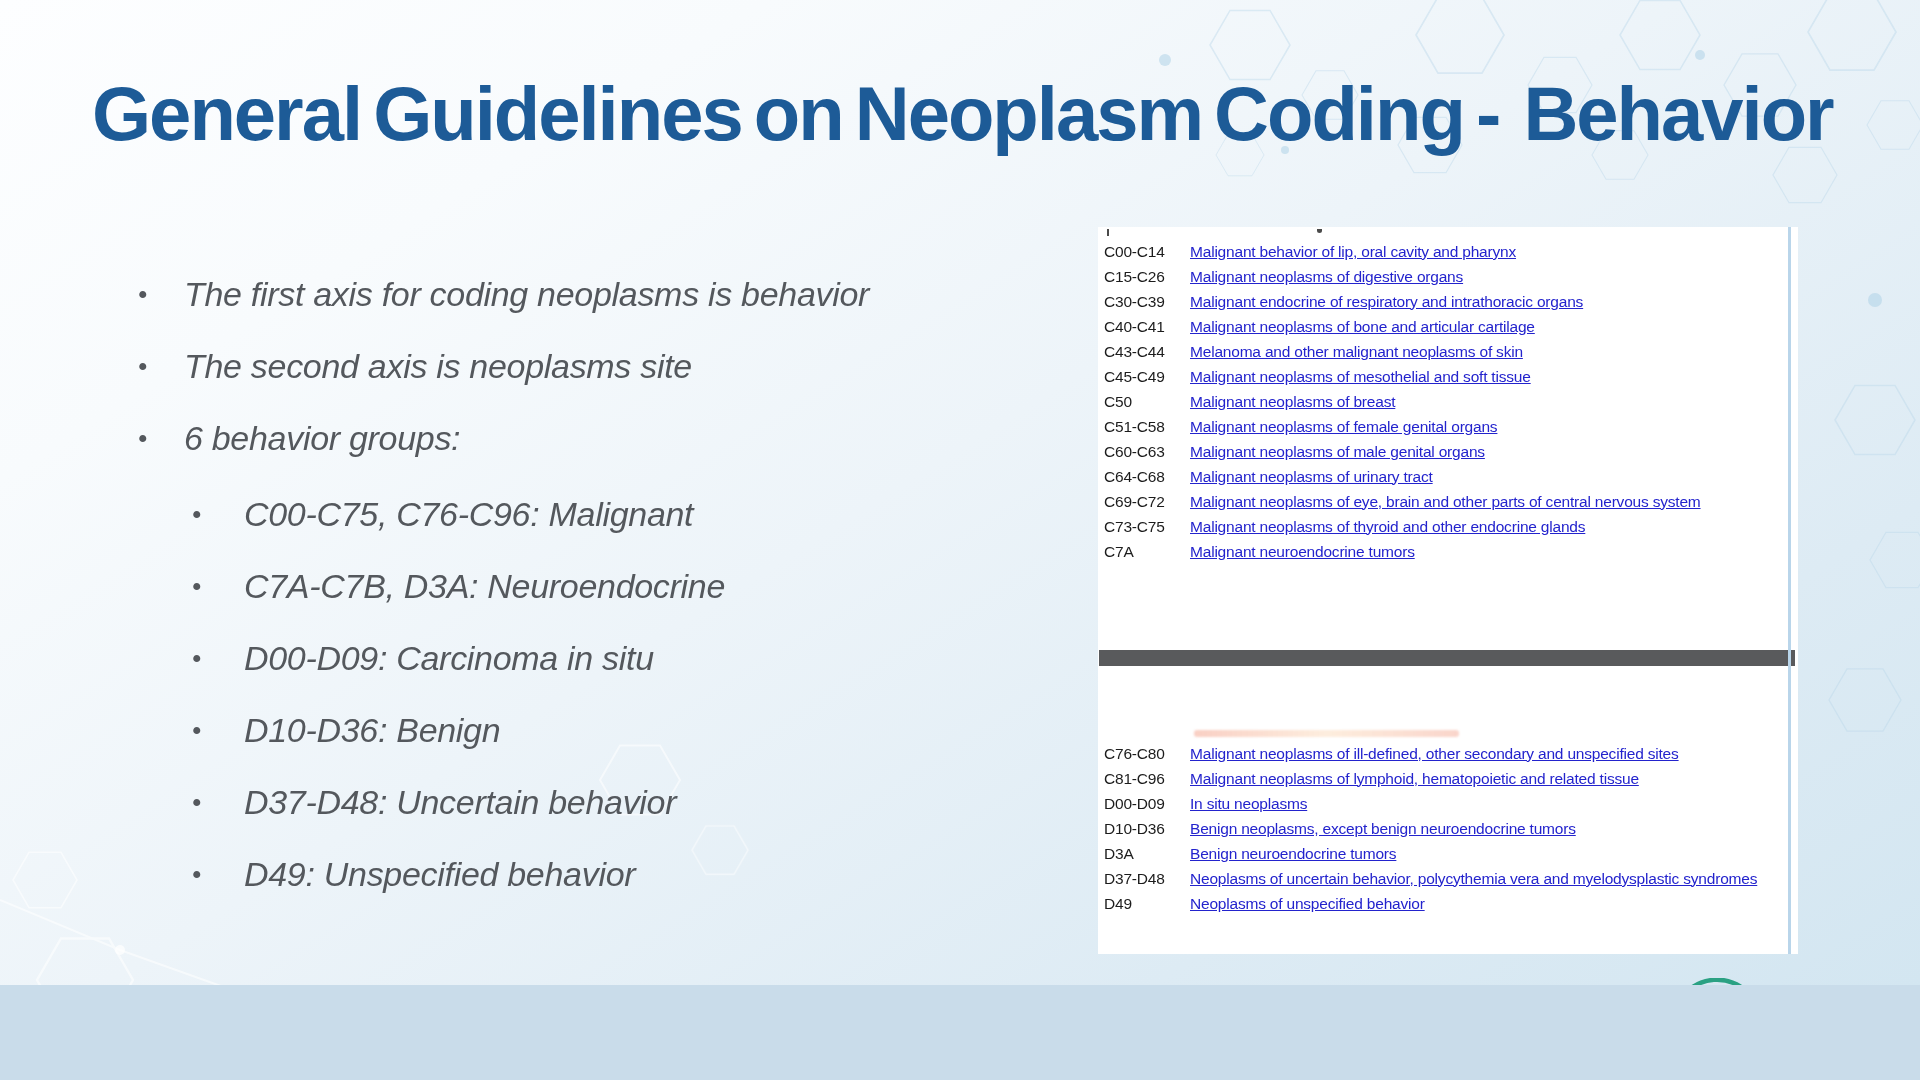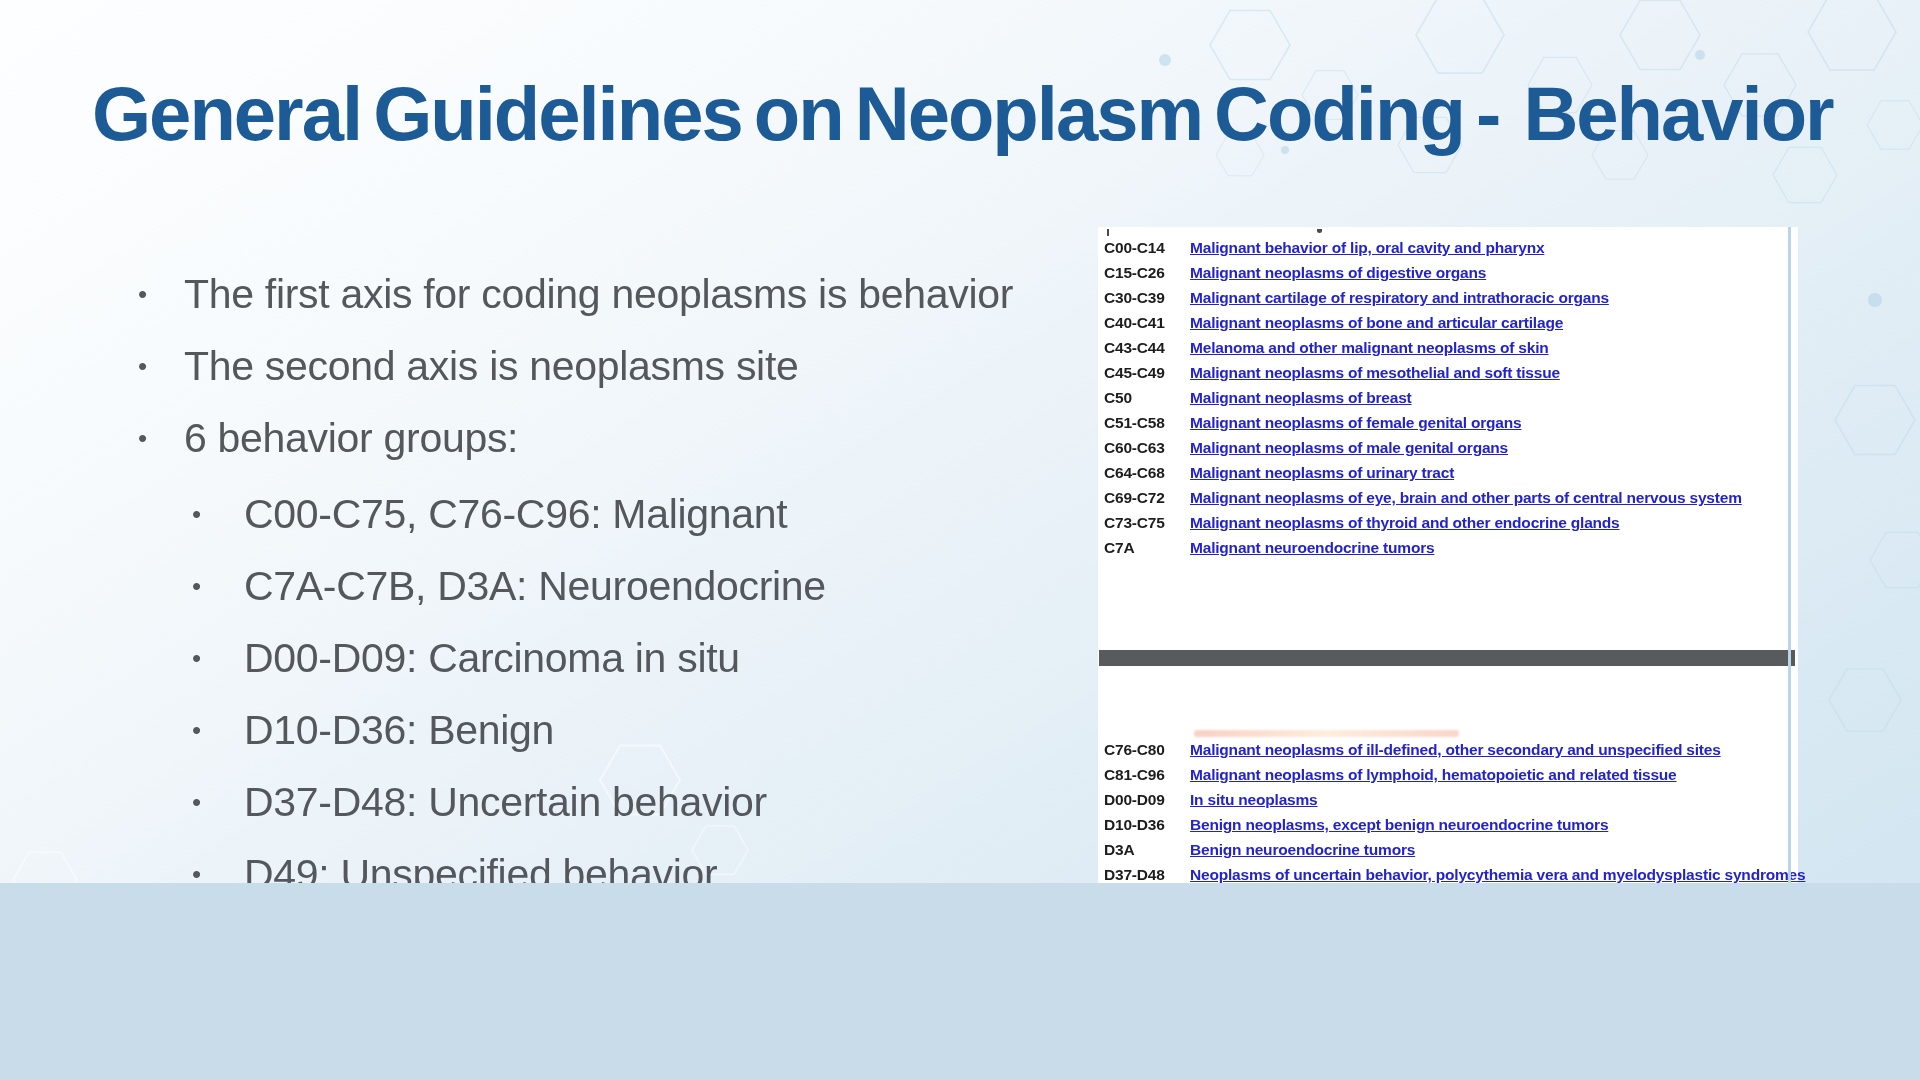--- a/index.html
+++ b/index.html
@@ -1,54 +1,54 @@
 <!DOCTYPE html>
 <html><head>
 <meta charset="utf-8">
 <style>
   html,body{margin:0;padding:0;background:#c9dcea;}
   .slide{
-    position:relative;width:1920px;height:883px;overflow:hidden;
+    position:relative;width:1920px;height:985px;overflow:hidden;
     background:linear-gradient(148deg,#fdfeff 0%,#f8fbfd 22%,#edf4f9 48%,#ddebf4 78%,#d3e6f1 100%);
     font-family:"Liberation Sans",sans-serif;
   }
   .bg-pattern{position:absolute;inset:0;pointer-events:none;}
 
   
   .title{
     position:absolute;left:92px;top:76px;
     font-size:76px;font-weight:800;color:#1d5b97;
     letter-spacing:-2px;word-spacing:-7px;white-space:pre;line-height:1;
   }
 
   
   ul{list-style:none;margin:0;padding:0;}
   .bullets-l1{position:absolute;left:138px;top:258px;}
   .bullets-l2{position:absolute;left:192px;top:478px;}
   .bullets-l1 li,.bullets-l2 li{
     position:relative;height:72px;display:flex;align-items:center;
-    font-size:41px;color:#54585d;letter-spacing:-0.3px;white-space:nowrap;
+    font-size:34px;color:#54585d;letter-spacing:-0.3px;white-space:nowrap;font-style:italic;
   }
   .bullets-l1 li{padding-left:46px;}
   .bullets-l2 li{padding-left:52px;}
   .bullets-l1 li::before,.bullets-l2 li::before{
     content:"\2022";position:absolute;left:0;top:50%;transform:translateY(-50%);
     font-size:26px;color:#54585d;
   }
 
   
   .panel{position:absolute;left:1098px;top:227px;width:700px;height:727px;background:#ffffff;}
   .panel .vline{position:absolute;right:7px;top:0;bottom:0;width:3px;background:#b9d5ea;}
   .frag{position:absolute;background:#4a4a4a;}
   .frag.f1{left:9px;top:2px;width:2px;height:7px;}
   .frag.f2{left:219px;top:2px;width:5px;height:4px;border-radius:0 0 3px 3px;}
   .ctable{position:absolute;left:6px;}
   .ctable.top{top:12px;}
   .ctable.bottom{top:514px;}
-  .trow{display:flex;align-items:flex-start;height:25px;font-size:15.5px;letter-spacing:-0.2px;white-space:nowrap;font-weight:bold;}
+  .trow{display:flex;align-items:center;height:25px;font-size:15.5px;letter-spacing:-0.2px;white-space:nowrap;}
   .trow .code{width:86px;color:#1c1c1c;flex:0 0 auto;}
   .trow .link{color:#2323cd;text-decoration:underline;cursor:pointer;}
   .divider{position:absolute;left:1px;top:423px;width:696px;height:16px;background:#595a5c;}
   .artifact{
     position:absolute;left:96px;top:503px;width:265px;height:7px;border-radius:3px;
     background:linear-gradient(90deg,rgba(242,150,125,.45),rgba(250,205,160,.35),rgba(242,150,125,.4));
     filter:blur(1.2px);
   }
 
   
@@ -146,21 +146,21 @@
           <a class="link">Malignant behavior of lip, oral cavity and pharynx</a>
         </div>
 
         <div class="trow">
           <span class="code">C15-C26</span>
           <a class="link">Malignant neoplasms of digestive organs</a>
         </div>
 
         <div class="trow">
           <span class="code">C30-C39</span>
-          <a class="link">Malignant cartilage of respiratory and intrathoracic organs</a>
+          <a class="link">Malignant endocrine of respiratory and intrathoracic organs</a>
         </div>
 
         <div class="trow">
           <span class="code">C40-C41</span>
           <a class="link">Malignant neoplasms of bone and articular cartilage</a>
         </div>
 
         <div class="trow">
           <span class="code">C43-C44</span>
           <a class="link">Melanoma and other malignant neoplasms of skin</a>

